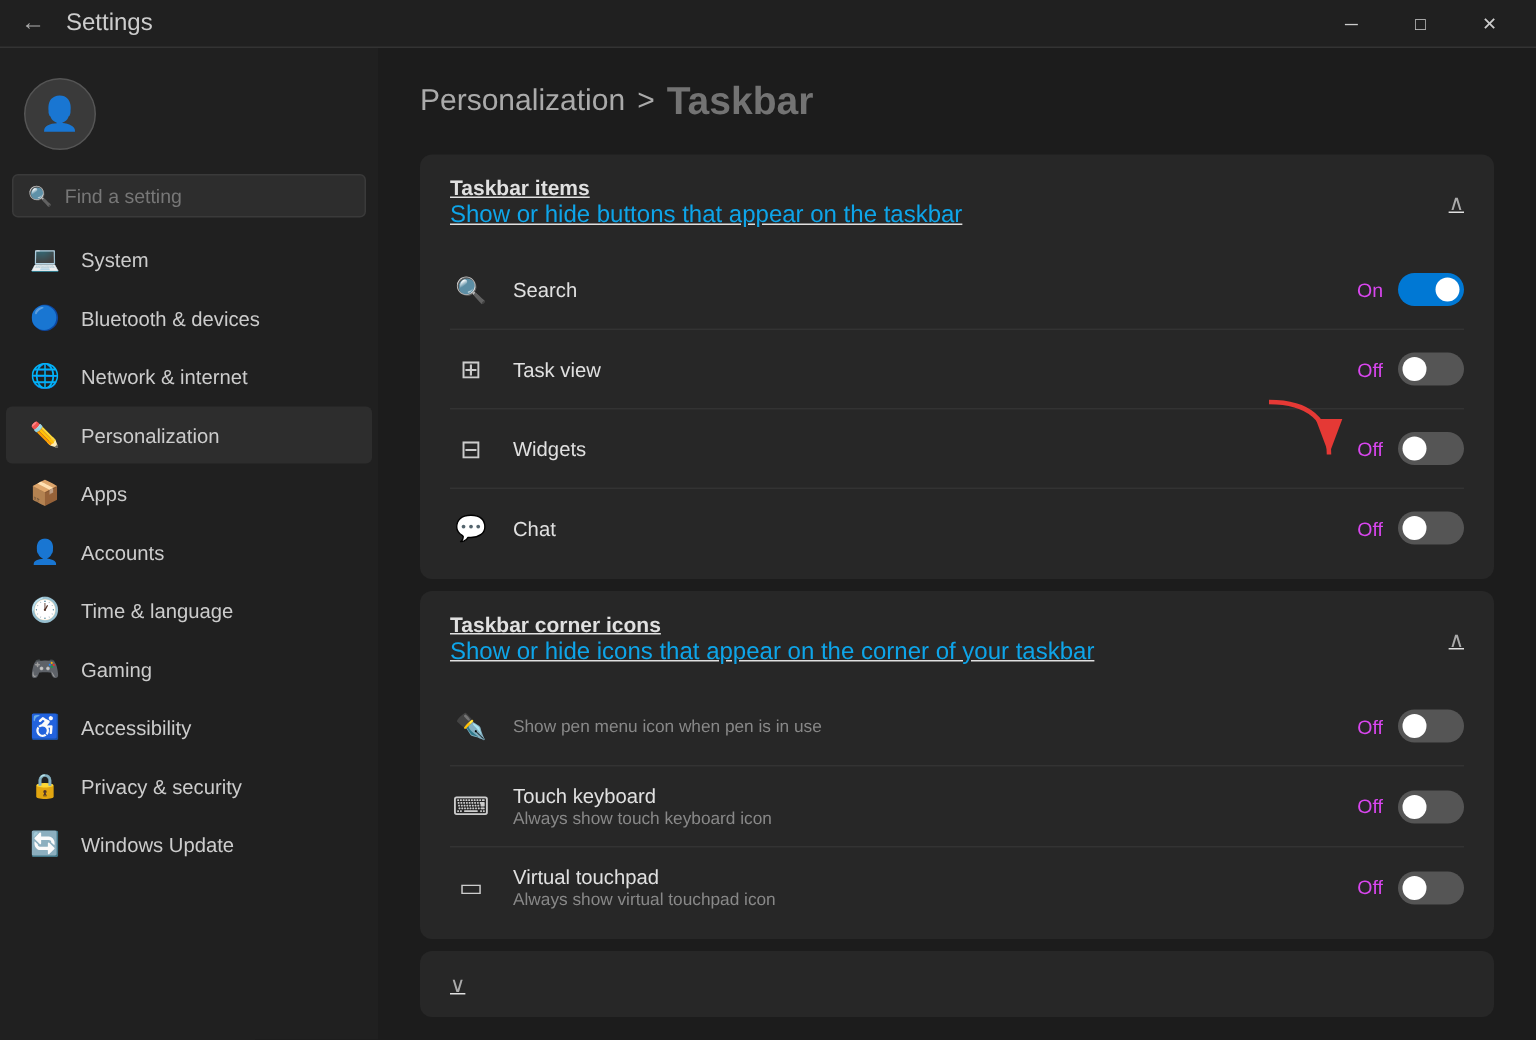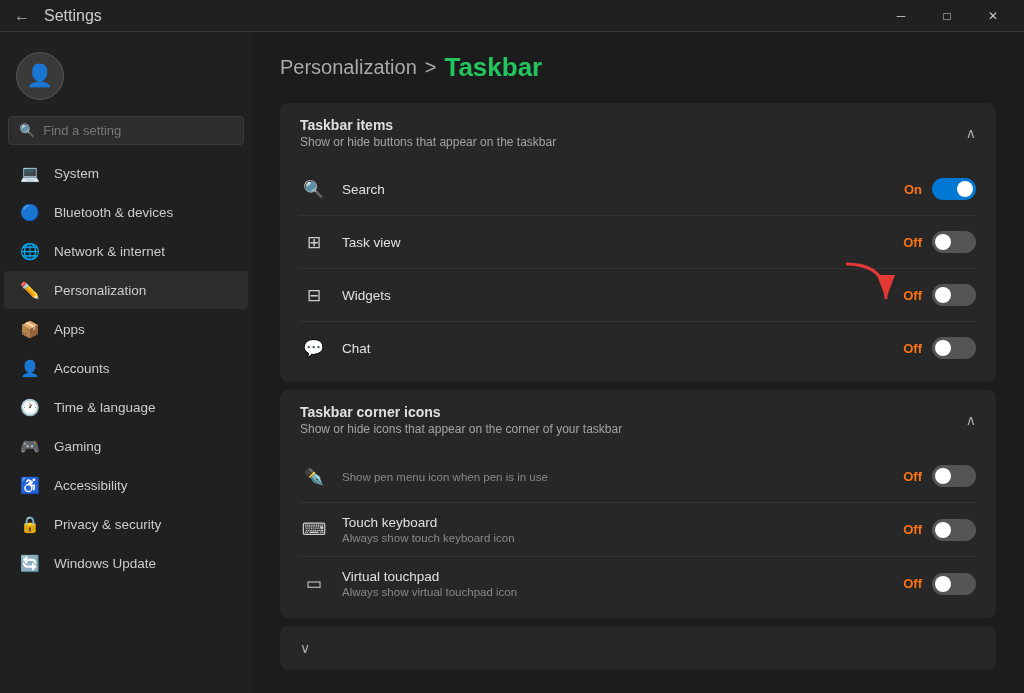--- a/index.html
+++ b/index.html
@@ -148,46 +148,47 @@
       align-items: center;
       gap: 8px;
       margin-bottom: 20px;
     }
     .breadcrumb-parent {
       font-size: 20px;
       color: #aaa;
       cursor: pointer;
     }
     .breadcrumb-sep { font-size: 20px; color: #aaa; }
-    .breadcrumb-current { font-size: 26px; font-weight: 700; color: #22c55e; }
+    .breadcrumb-current { font-size: 26px; font-weight: 700; color: #737373; }
 
     
     .section-card {
       background: #272727;
       border-radius: 8px;
       margin-bottom: 8px;
       overflow: hidden;
     }
     .section-header {
       display: flex;
       align-items: center;
       justify-content: space-between;
       padding: 14px 20px;
       cursor: pointer;
+      text-decoration: underline;
     }
     .section-header-info {}
     .section-header-title {
       font-size: 14px;
       font-weight: 600;
       color: #e0e0e0;
       margin-bottom: 2px;
     }
     .section-header-subtitle {
-      font-size: 12px;
-      color: #a3a3a3;
+      font-size: 16px;
+      color: #0ea5e9;
     }
     .chevron { font-size: 14px; color: #aaa; }
 
     .section-body { padding: 0 20px 8px; }
 
     
     .setting-row {
       display: flex;
       align-items: center;
       justify-content: space-between;
@@ -220,22 +221,21 @@
       margin-top: 2px;
       text-align: center;
     }
     .setting-right {
       display: flex;
       align-items: center;
       gap: 10px;
     }
     .toggle-label {
       font-size: 13px;
-      color: #f97316;
-      font-weight: bold;
+      color: #d946ef;
     }
 
     
     .toggle {
       width: 44px;
       height: 22px;
       border-radius: 11px;
       position: relative;
       cursor: pointer;
       flex-shrink: 0;

